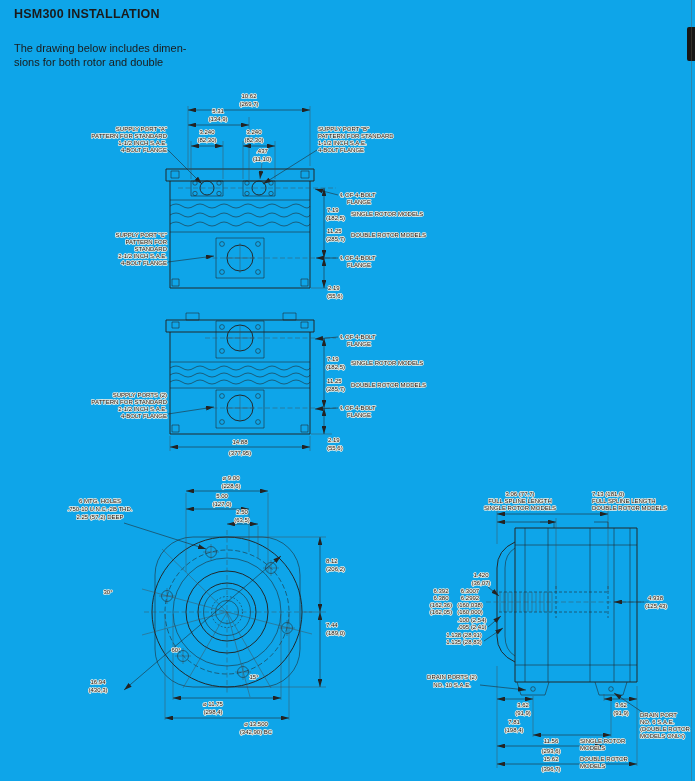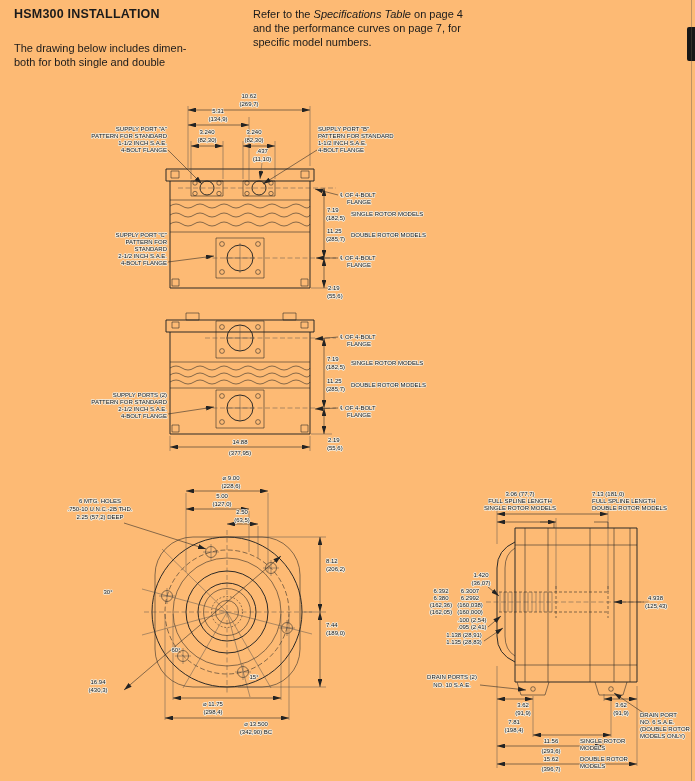--- a/index.html
+++ b/index.html
@@ -1,16 +1,16 @@
 <!DOCTYPE html>
 <html><head>
 <meta charset="utf-8">
 <style>
   html,body{margin:0;padding:0;background:#d8d5cc;}
-  .page{position:relative;width:695px;height:781px;background:#fdba74;font-family:"Liberation Sans",sans-serif;color:#1b1b1b;overflow:hidden;}
+  .page{position:relative;width:695px;height:781px;background:#0ea5e9;font-family:"Liberation Sans",sans-serif;color:#1b1b1b;overflow:hidden;}
   .title{position:absolute;left:14px;top:7px;font-size:12.5px;font-weight:bold;letter-spacing:.2px;}
   .para{position:absolute;font-size:11px;line-height:14px;}
   .para-left{left:14px;top:41px;width:212px;}
   .para-right{left:253px;top:7px;width:214px;}
   .para-right i{font-style:italic;}
   .page-edge{position:absolute;right:3px;top:0;bottom:0;width:1px;background:rgba(95,90,72,.40);}
   .scan-blob{position:absolute;right:0;top:27px;width:8px;height:34px;background:#171717;border-radius:2px 0 0 2px;}
   svg{position:absolute;left:0;top:0;}
   svg text{font-family:"Liberation Sans",sans-serif;font-size:6px;fill:#161616;stroke:#f1eee3;stroke-width:1.6px;paint-order:stroke;stroke-linejoin:round;}
   .tm{text-anchor:middle}.te{text-anchor:end}
@@ -22,23 +22,22 @@
   .dsht{stroke-dasharray:1.8 1.8;}
 </style>
 </head>
 <body>
 
 <div class="page">
 
   <div class="title">HSM300 INSTALLATION</div>
   <div class="para para-left">
     <div>The drawing below includes dimen-</div>
-    <div>both for both single and double</div>
+    <div>sions for both rotor and double</div>
   </div>
-  <div class="para para-right"><span>Refer to the </span><i>Specifications Table</i><span> on page 4 and the performance curves on page 7, for specific model numbers.</span></div>
 
   <svg width="695" height="781" viewBox="0 0 695 781">
     <defs>
       <marker id="ah" viewBox="0 0 10 6" refX="10" refY="3" markerUnits="userSpaceOnUse" markerWidth="8" markerHeight="4.8" orient="auto-start-reverse">
         <path d="M0,0 L10,3 L0,6 Z" fill="#232323"></path>
       </marker>
     </defs>
 
     <g>
       <g>

